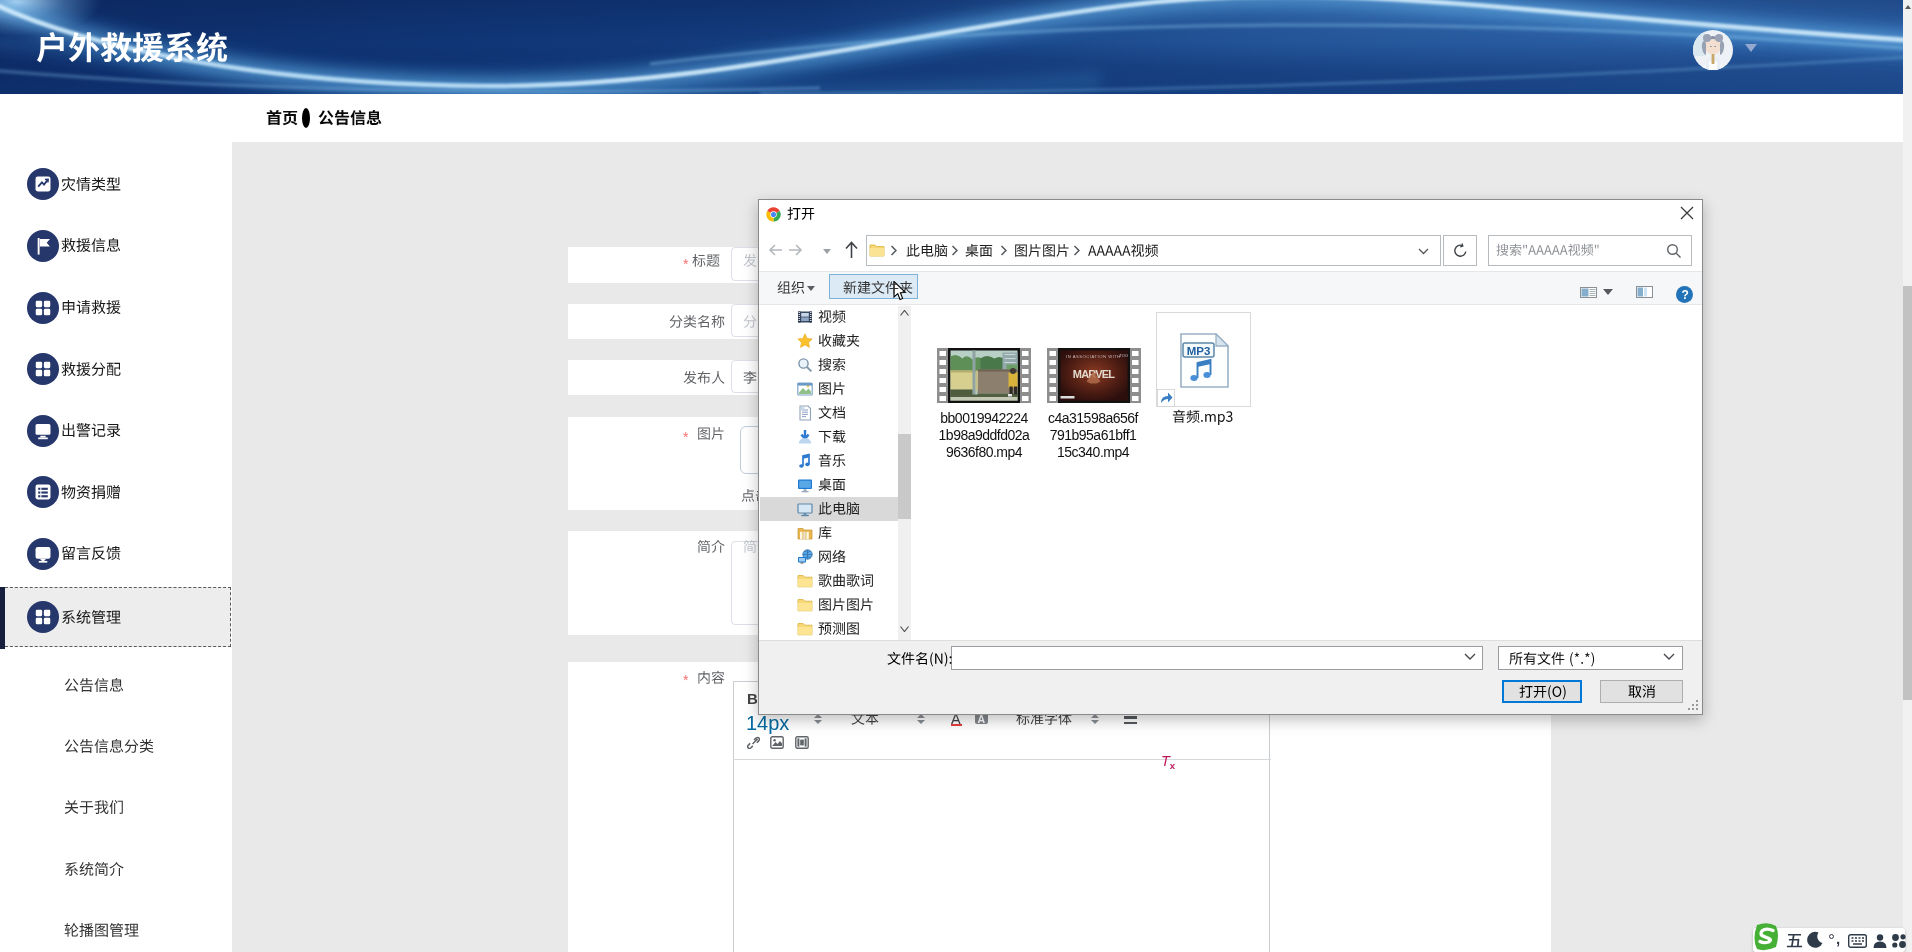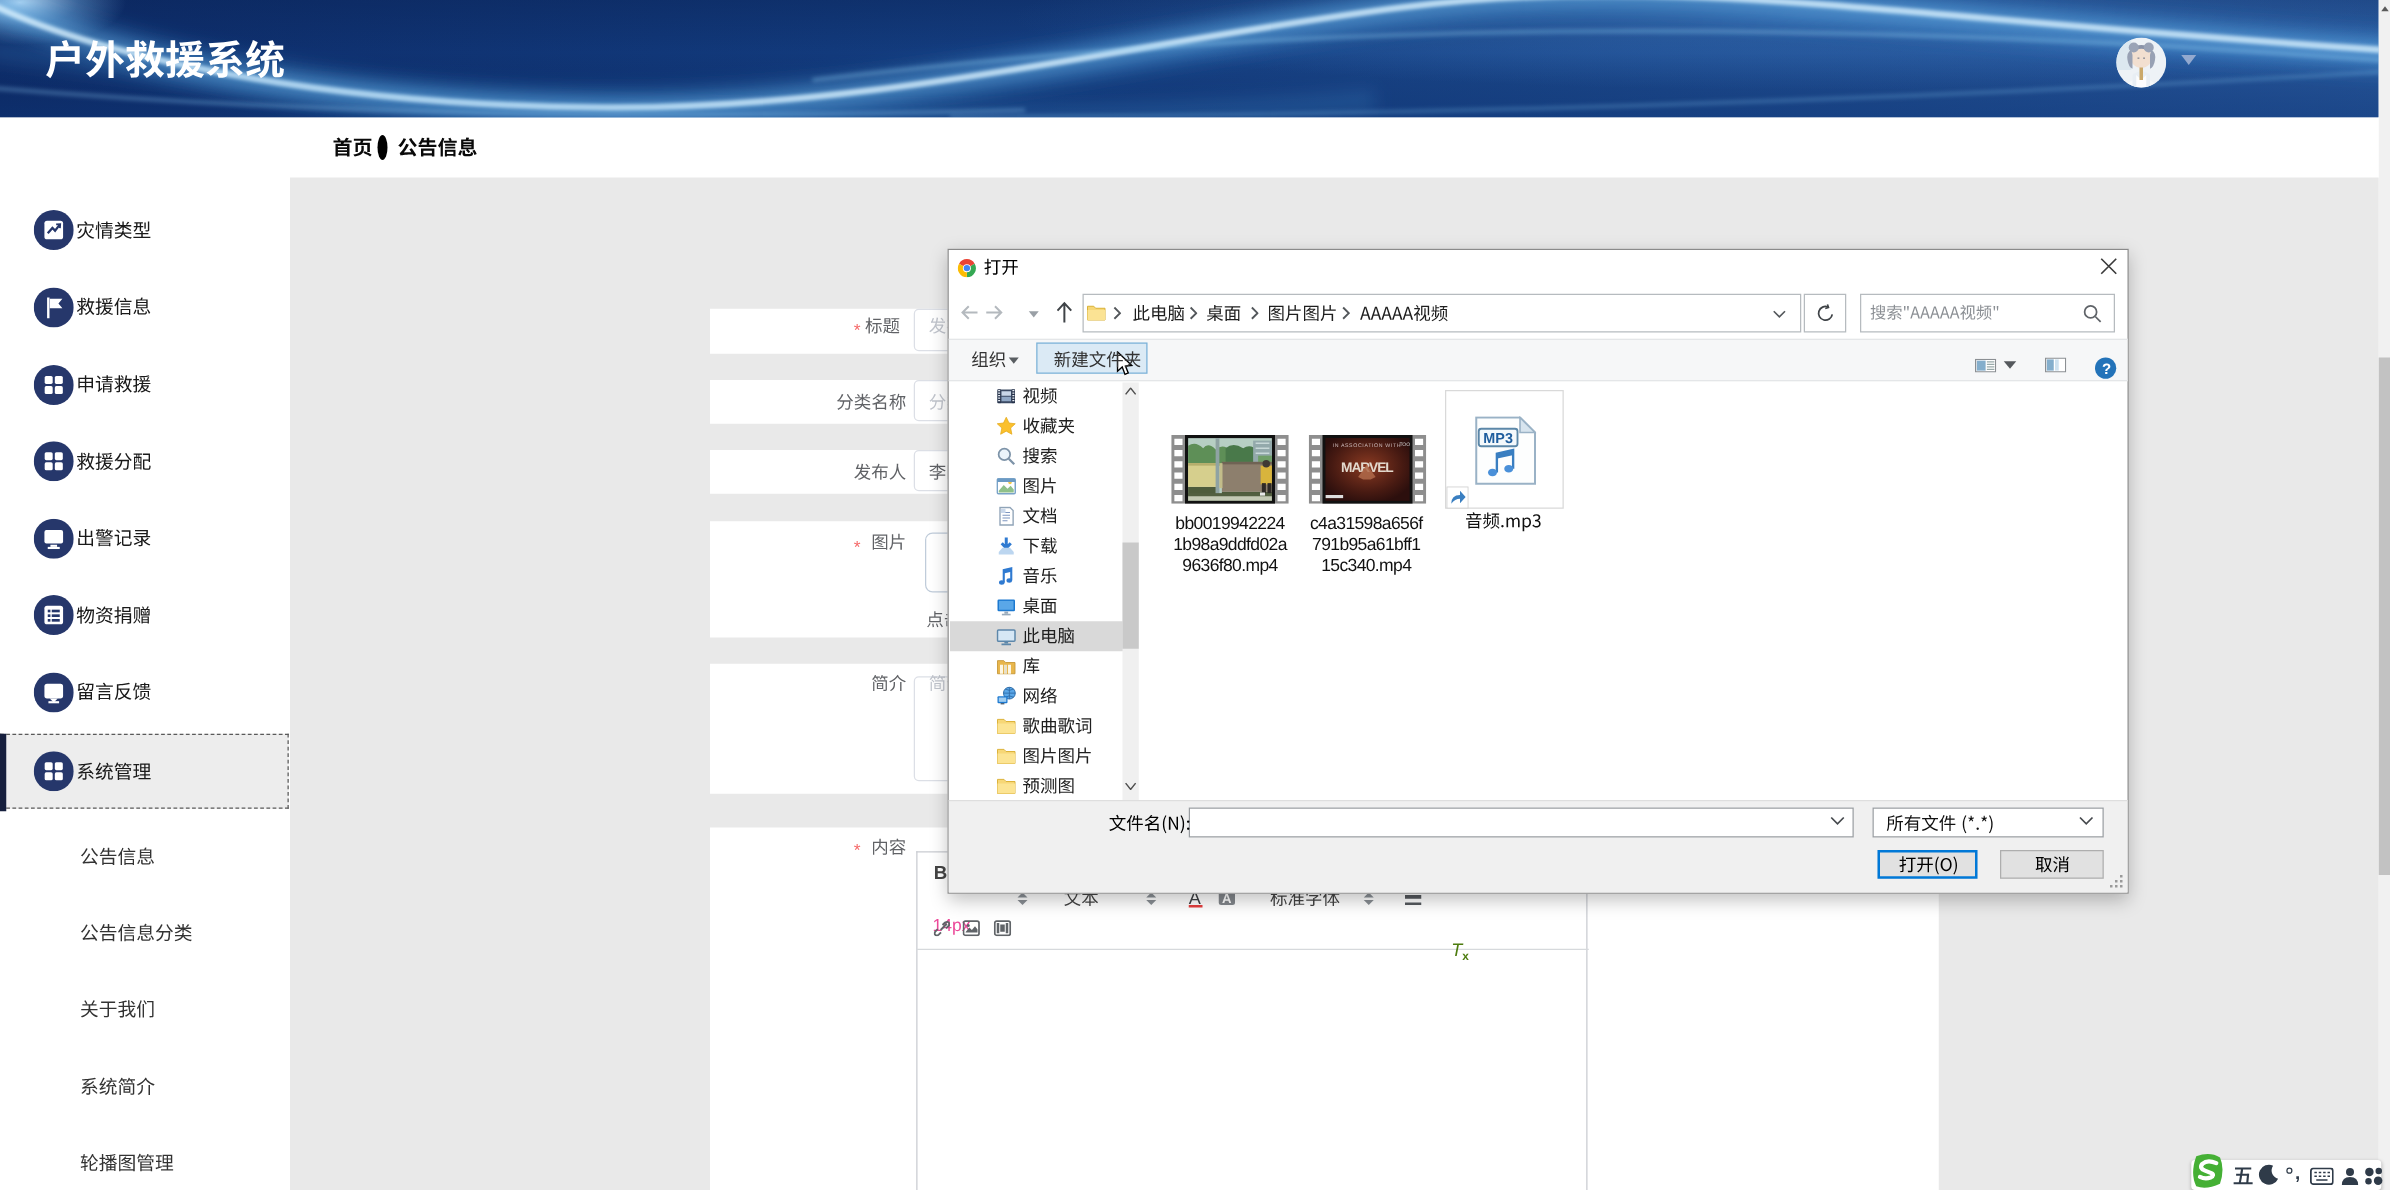--- a/index.html
+++ b/index.html
@@ -201,34 +201,34 @@
 <div class="abs" style="left:683px;top:429px;font:14px 'Liberation Sans';color:#f56c6c">*</div>
 <div class="abs" style="left:683px;top:672px;font:14px 'Liberation Sans';color:#f56c6c">*</div>
 <div class="abs inp" style="left:731px;top:247px;width:792px;height:34px"></div>
 <div class="abs inp" style="left:731px;top:304px;width:792px;height:33px"></div>
 <div class="abs inp" style="left:731px;top:360px;width:792px;height:33px"></div>
 <div class="abs inp" style="left:731px;top:541px;width:792px;height:84px"></div>
 <div class="abs" style="left:740px;top:426px;width:130px;height:48px;border:1px solid #c0ccda;border-radius:6px;background:#fff"></div>
 <div class="abs" style="left:733px;top:681px;width:537px;height:271px;border:1px solid #c9ccd1;border-bottom:none;background:#fff"></div>
 <div class="abs" style="left:733px;top:759px;width:538px;height:1px;background:#d6d9dc"></div>
 <div class="abs lib" style="left:747px;top:690px;font-weight:700;font-size:15px;color:#444">B</div>
-<div class="abs lib" style="left:746px;top:732px;font-size:14px;color:#ec4899">14px</div>
+<div class="abs lib" style="left:746px;top:712px;font-size:20px;color:#0369a1">14px</div>
 <div class="abs" style="left:814px;top:714px;width:0;height:0;border-left:4px solid transparent;border-right:4px solid transparent;border-bottom:4.5px solid #8a8f95"></div>
 <div class="abs" style="left:814px;top:720px;width:0;height:0;border-left:4px solid transparent;border-right:4px solid transparent;border-top:4.5px solid #8a8f95"></div>
 <div class="abs" style="left:917px;top:714px;width:0;height:0;border-left:4px solid transparent;border-right:4px solid transparent;border-bottom:4.5px solid #8a8f95"></div>
 <div class="abs" style="left:917px;top:720px;width:0;height:0;border-left:4px solid transparent;border-right:4px solid transparent;border-top:4.5px solid #8a8f95"></div>
 <div class="abs" style="left:1091px;top:714px;width:0;height:0;border-left:4px solid transparent;border-right:4px solid transparent;border-bottom:4.5px solid #8a8f95"></div>
 <div class="abs" style="left:1091px;top:720px;width:0;height:0;border-left:4px solid transparent;border-right:4px solid transparent;border-top:4.5px solid #8a8f95"></div>
 <div class="abs lib" style="left:951px;top:711px;font-size:14.5px;color:#3f4144">A</div>
 <div class="abs" style="left:950.5px;top:723.5px;width:11px;height:2.6px;background:#e53e3e"></div>
 <div class="abs" style="left:975px;top:712px;width:13px;height:12px;background:#83878c;border-radius:2px"></div>
 <div class="abs lib" style="left:977.5px;top:712.5px;font-size:10.5px;color:#fff;font-weight:700">A</div>
 <div class="abs" style="left:1124px;top:716px;width:13px;height:2.6px;background:#55595e"></div>
 <div class="abs" style="left:1124px;top:721.5px;width:13px;height:2.6px;background:#55595e"></div>
-<div class="abs lib" style="left:1161px;top:753px;font-size:14.5px;font-style:italic;color:#4d7c0f">T<span style="font-size:9.5px;font-style:normal;font-weight:700;vertical-align:-3px">x</span></div>
+<div class="abs lib" style="left:1161px;top:753px;font-size:14.5px;font-style:italic;color:#be185d">T<span style="font-size:9.5px;font-style:normal;font-weight:700;vertical-align:-3px">x</span></div>
 <svg class="abs" style="left:747px;top:736px" width="13" height="13" viewBox="0 0 13 13" fill="none" stroke="#606468" stroke-width="1.5">
 <path d="M5.5 7.5 L10.5 2.5 M7 3.5 L9 1.6 Q11 0.4 12 1.6 Q13.2 2.8 11.6 4.4 L9.8 6.2 M3.2 6.8 L1.4 8.6 Q0 10.2 1.2 11.4 Q2.4 12.6 4 11.2 L5.8 9.4" transform="translate(0,0.5)"></path>
   </svg>
 <svg class="abs" style="left:770px;top:736px" width="14" height="13" viewBox="0 0 14 13">
 <rect x="0.8" y="0.8" width="12.4" height="11.4" rx="1.5" fill="none" stroke="#606468" stroke-width="1.4"></rect>
 <path d="M2.5 9.5 L5.5 6 L7.5 8 L10 5 L12 7.5 L12 10 L2.5 10 Z" fill="#606468"></path>
 <circle cx="4.6" cy="4.3" r="1.2" fill="#606468"></circle>
   </svg>
 <svg class="abs" style="left:795px;top:736px" width="14" height="13" viewBox="0 0 14 13">
 <rect x="0.8" y="0.8" width="12.4" height="11.4" rx="1.5" fill="none" stroke="#606468" stroke-width="1.4"></rect>

